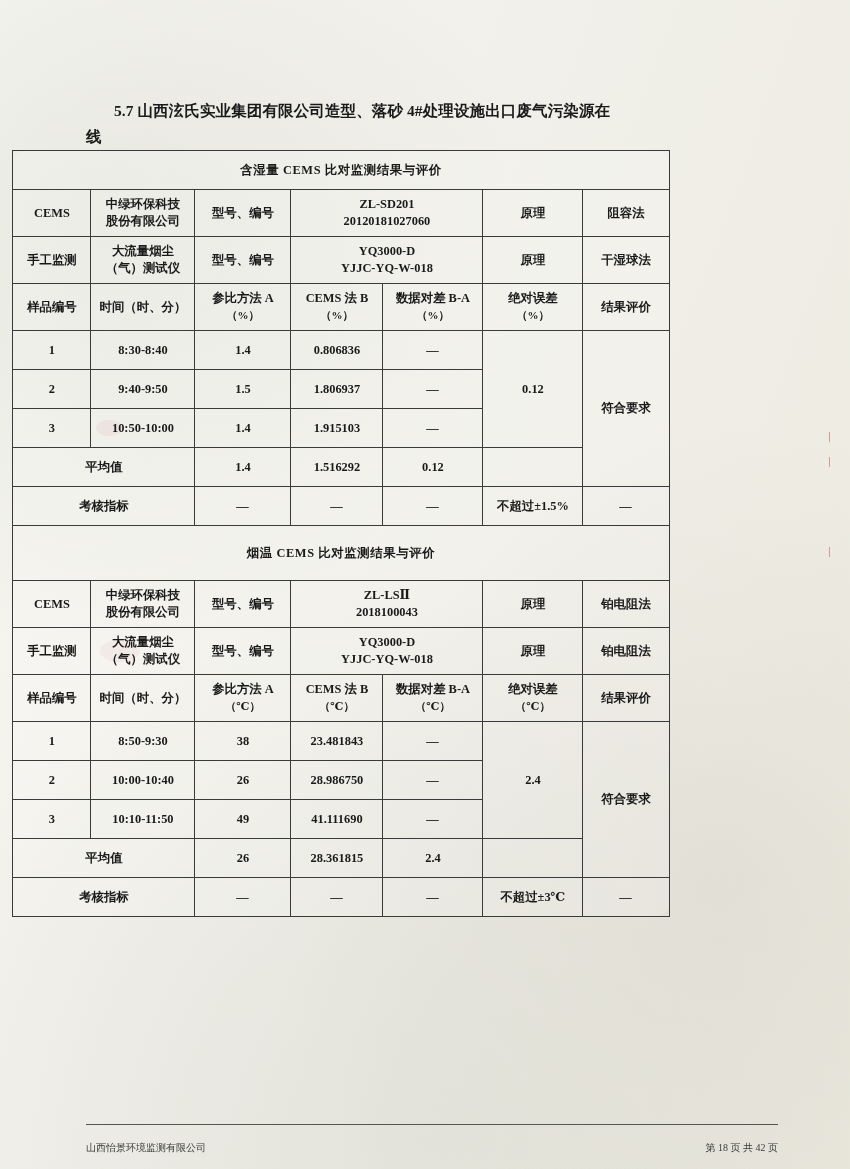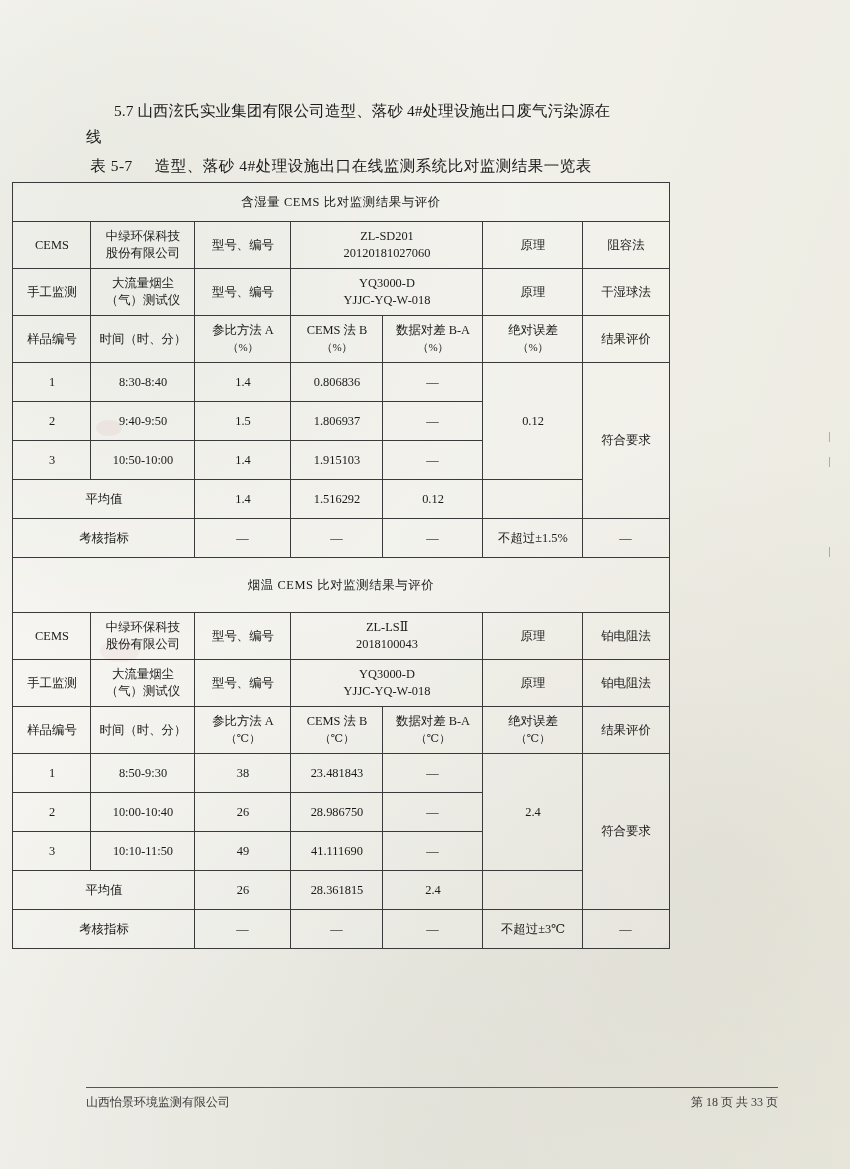--- a/index.html
+++ b/index.html
@@ -28,20 +28,21 @@
     background:
       radial-gradient(circle at 12% 20%, rgba(200,205,190,0.30) 0%, rgba(255,255,255,0) 35%),
       radial-gradient(circle at 85% 75%, rgba(205,200,190,0.28) 0%, rgba(255,255,255,0) 40%),
       radial-gradient(circle at 50% 98%, rgba(190,195,185,0.25) 0%, rgba(255,255,255,0) 45%);
     pointer-events: none;
   }
   .content {
     position: absolute;
     left: 0; top: 0;
     width: 682px;
+    font-weight: bold;
   }
   .intro {
     margin: 98px 72px 0 86px;
     font-size: 15.5px;
     line-height: 26px;
     text-align: justify;
   }
   .intro .ind { display:inline-block; width: 28px; }
   .table-caption {
     margin: 6px 0 5px 0;
@@ -75,26 +76,26 @@
   }
   td.tall { height: 40px; }
   td.two-line { line-height: 17px; }
   .sub { font-size: 11px; }
   .dash { font-size: 13px; letter-spacing: 1px; }
 
   .footer {
     position: absolute;
     left: 86px;
     right: 72px;
-    top: 1087px;
+    top: 1124px;
     border-top: 1px solid #555;
-    padding-top: 6px;
+    padding-top: 16px;
     display: flex;
     justify-content: space-between;
-    font-size: 12px;
+    font-size: 10px;
     color: #3b3b3b;
   }
   .page-no b { font-weight: normal; }
 
   
   .margin-mark {
     position: absolute;
     color: #c04a4a;
     font-size: 11px;
     opacity: 0.55;
@@ -118,23 +119,20 @@
   <div class="margin-mark" style="left:828px;top:430px;">|</div>
   <div class="margin-mark" style="left:828px;top:455px;">|</div>
   <div class="margin-mark" style="left:828px;top:545px;">|</div>
 
   <div class="content">
 
     <div class="intro">
       <span class="ind"></span><span>5.7 山西泫氏实业集团有限公司造型、落砂 4#处理设施出口废气污染源在线</span><br>
     </div>
 
-    <div class="table-caption">
-      <span class="cap-num">表 5-7</span><span>造型、落砂 4#处理设施出口在线监测系统比对监测结果一览表</span>
-    </div>
 
     <table class="main">
       <colgroup>
         <col style="width:78px">
         <col style="width:104px">
         <col style="width:96px">
         <col style="width:92px">
         <col style="width:100px">
         <col style="width:100px">
         <col style="width:86px">
@@ -302,17 +300,17 @@
     </table>
 
   </div>
 
   <div class="footer">
     <div>山西怡景环境监测有限公司</div>
     <div class="page-no">
       <span>第</span>
       <b>18</b>
       <span>页 共</span>
-      <b>33</b>
+      <b>42</b>
       <span>页</span>
     </div>
   </div>
 </div>
 
 </body></html>

